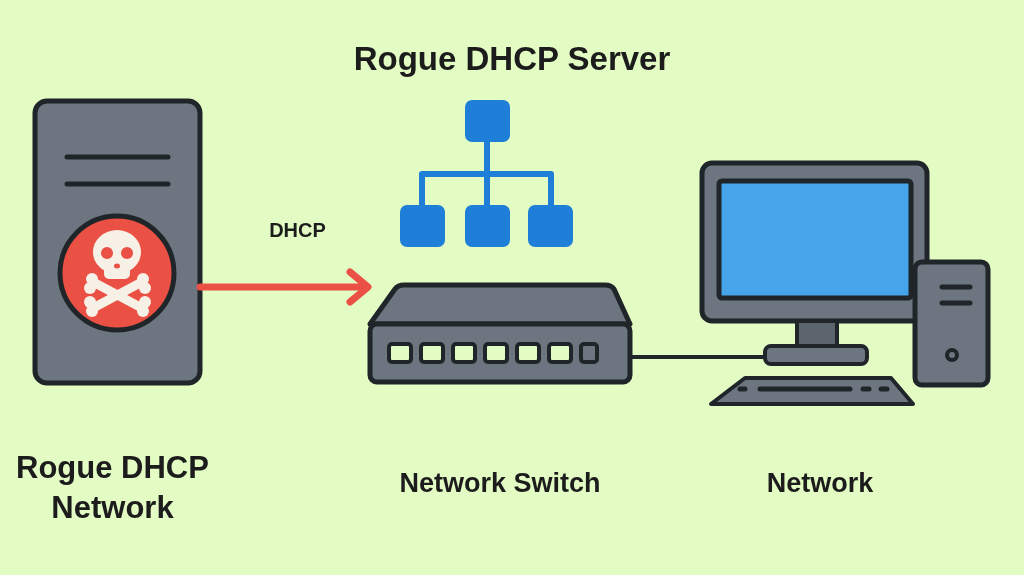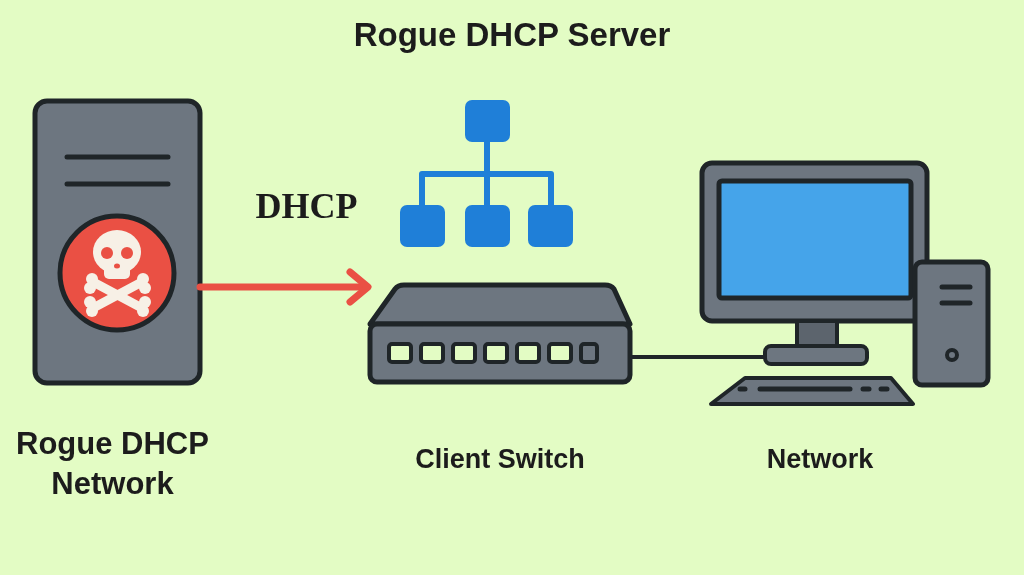--- a/index.html
+++ b/index.html
@@ -1,19 +1,19 @@
 <!DOCTYPE html>
 <html><head>
 <meta charset="utf-8">
 <style>
   html, body { margin:0; padding:0; }
   body { width:1024px; height:575px; background:#e3fcc4; position:relative; overflow:hidden; font-family:"Liberation Sans", sans-serif; }
-  .txt { position:absolute; font-weight:bold; color:#1c1c1c; text-align:center; white-space:nowrap; }
+  .txt { position:absolute; font-weight:bold; color:#1c1c1c; text-align:center; white-space:nowrap;margin-top:24px; }
   #title { left:0; width:1024px; top:16px; font-size:33px; }
-  #offer { left:234px; width:145px; top:188px; font-size:36px; line-height:36px;font-family:Liberation Serif, serif; }
+  #offer { left:225px; width:145px; top:188px; font-size:20px; line-height:36px; }
   #lbl-server { left:0; width:225px; top:424px; font-size:31px; line-height:40px; }
   #lbl-switch { left:360px; width:280px; top:444px; font-size:27px; }
   #lbl-client { left:740px; width:160px; top:444px; font-size:27px; }
   svg#art { position:absolute; left:0; top:0; }
 </style>
 </head>
 <body>
 
 <svg id="art" width="1024" height="575" viewBox="0 0 1024 575">
 
@@ -101,14 +101,14 @@
 </svg>
 
 <div class="txt" id="title">Rogue DHCP Server</div>
 <div class="txt" id="offer">
   <div>DHCP</div>
 </div>
 <div class="txt" id="lbl-server">
   <div>Rogue DHCP</div>
   <div>Network</div>
 </div>
-<div class="txt" id="lbl-switch">Client Switch</div>
+<div class="txt" id="lbl-switch">Network Switch</div>
 <div class="txt" id="lbl-client">Network</div>
 
 </body></html>

